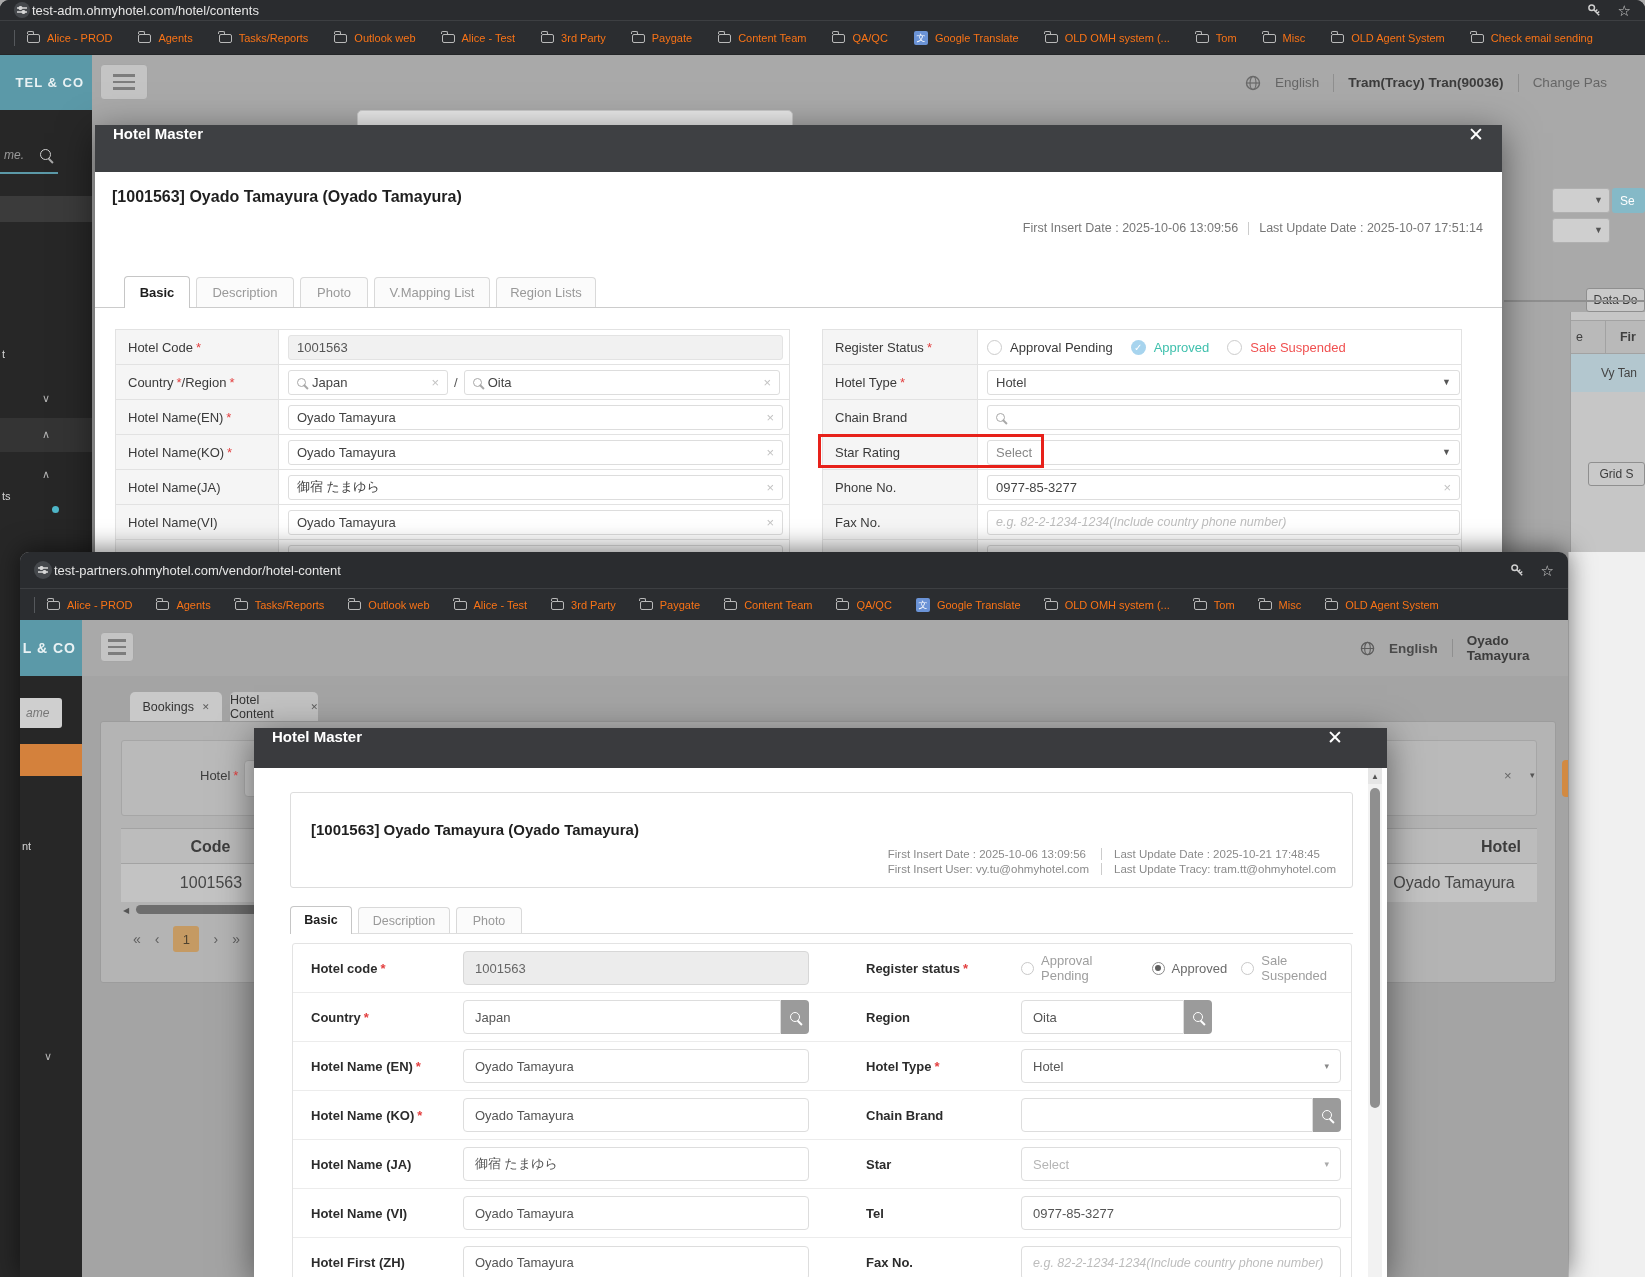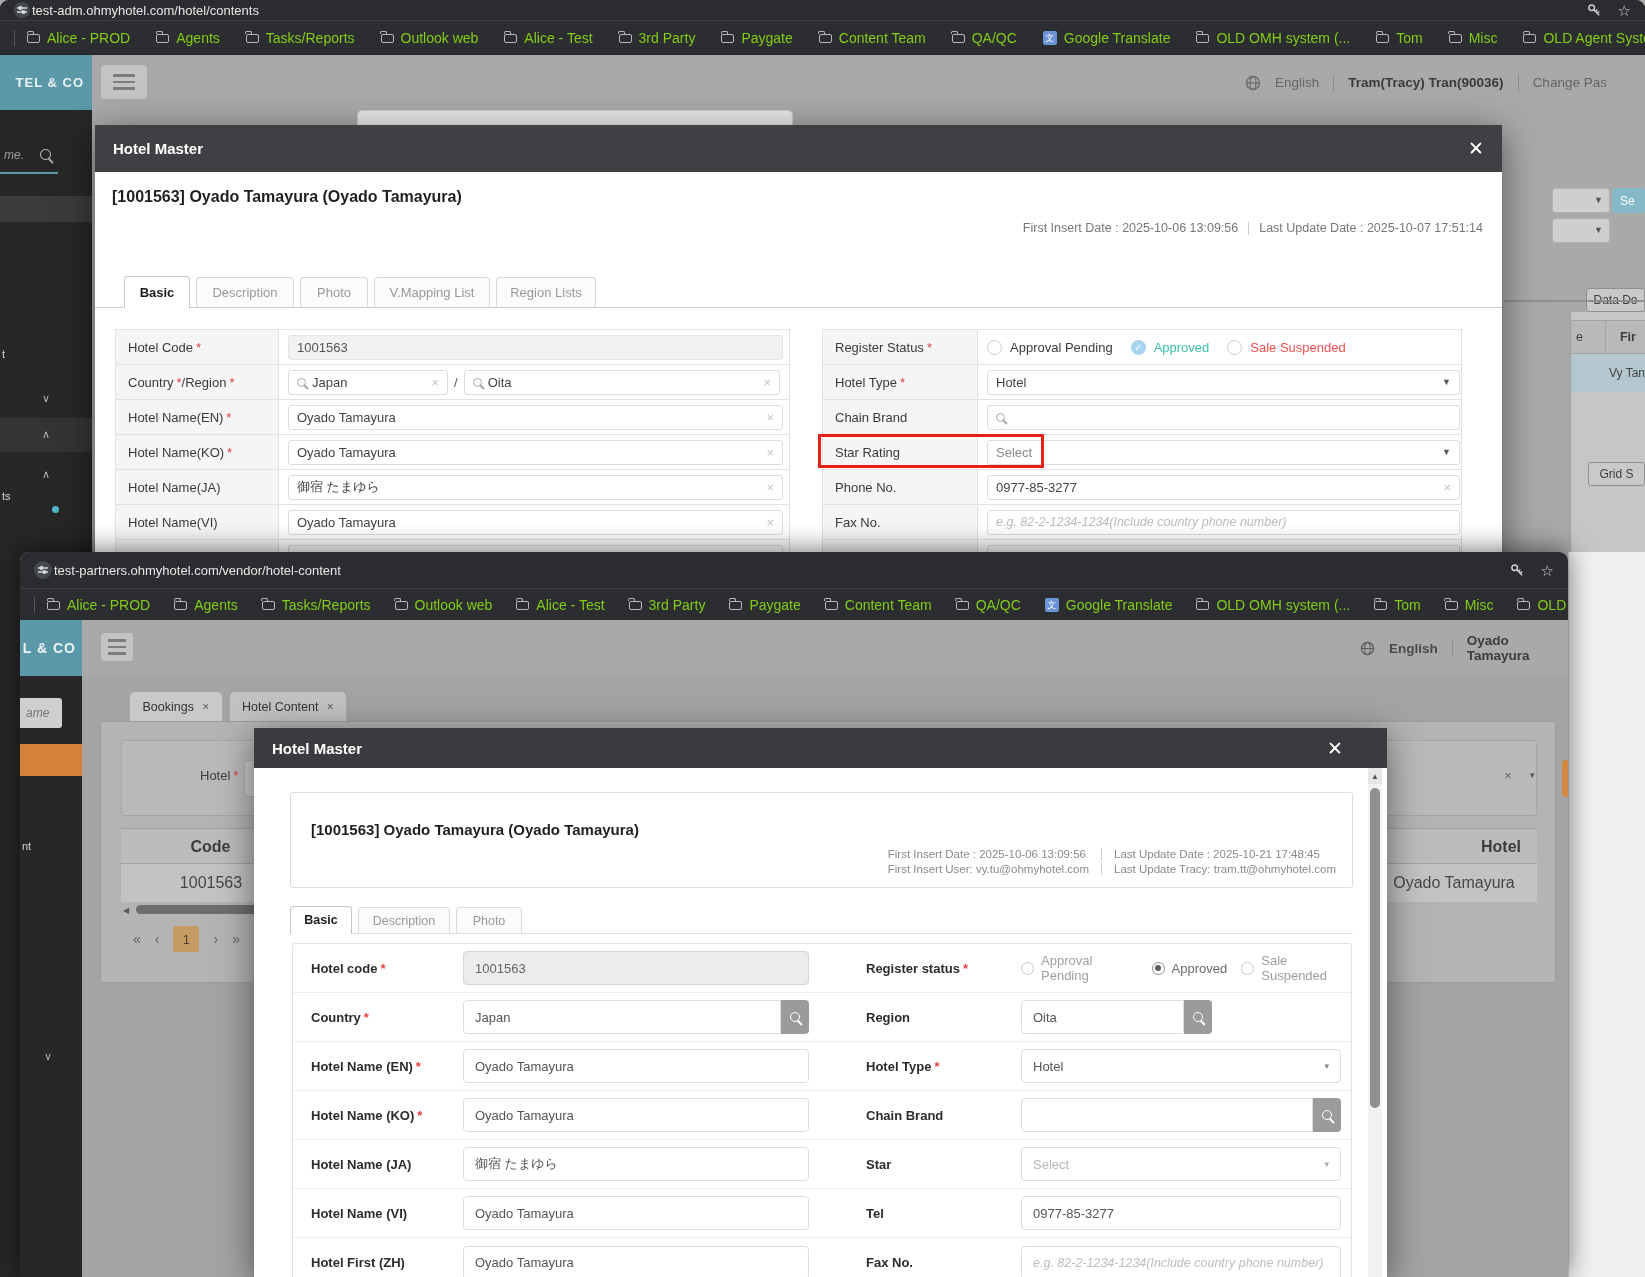--- a/index.html
+++ b/index.html
@@ -5,39 +5,39 @@
   *{box-sizing:border-box;margin:0;padding:0}
   body{font-family:"Liberation Sans",sans-serif;background:#888}
   #screen{position:relative;width:1645px;height:1277px;overflow:hidden;background:#a9a9a9}
   .abs{position:absolute}
   
   .chrome{background:#242628;border-radius:9px 9px 0 0;overflow:hidden}
   .urlrow{display:flex;align-items:center;color:#e6e6e6;font-size:13px;padding:0 14px;gap:2px;background:#2a2c2f}
   .pillico{width:18px;height:18px;border-radius:50%;background:#45484c;display:flex;align-items:center;justify-content:center;flex:none}
   .urltext{white-space:nowrap;overflow:hidden}
   .chromeicons{margin-left:auto;display:flex;gap:16px;align-items:center;color:#cfcfcf}
-  .bmbar{background:#2b2d30;border-top:1px solid #3d3f42;display:flex;align-items:center;color:#84cc16;font-size:14px;overflow:hidden}
+  .bmbar{background:#2b2d30;border-top:1px solid #3d3f42;display:flex;align-items:center;color:#f97316;font-size:11px;overflow:hidden}
   .bmdiv{width:1px;height:16px;background:#55585c;margin:0 12px 0 14px;flex:none}
   .bmlist{display:flex;align-items:center;gap:26px;white-space:nowrap}
   .bm{display:flex;align-items:center;gap:7px}
   .fold{width:13px;height:9px;border:1.5px solid #b9b9b9;border-radius:2px;position:relative;flex:none;margin-top:2px}
   .fold::before{content:"";position:absolute;top:-4.5px;left:-1.5px;width:5px;height:2px;border:1.5px solid #b9b9b9;border-bottom:none;border-radius:2px 2px 0 0}
   .fold.translate{border:none;background:#6b93d6;border-radius:2px;width:14px;height:14px;margin-top:0}
   .fold.translate::before{content:"文";border:none;top:0;left:0;width:14px;height:14px;color:#fff;font-size:9px;line-height:14px;text-align:center}
   .star-g{font-size:15px;line-height:1}
   
   .hambtn{background:#c4c4c4;border:1px solid #a6a6a6;border-radius:4px;display:flex;flex-direction:column;justify-content:center;align-items:center;gap:4px}
   .hambtn i{display:block;width:22px;height:2.5px;background:#7d7d7d}
   .hdrright{display:flex;align-items:center;gap:14px;font-size:13.5px;color:#666}
   .hdrright .user{font-weight:bold;color:#3c3c3c}
   .vsep{width:1px;height:18px;background:#8f8f8f}
   .globe{display:inline-flex}
   
   .modal{background:#fff;box-shadow:0 8px 34px rgba(0,0,0,.5)}
-  .mhead{background:#3e4043;color:#fff;display:flex;align-items:center;padding:0 18px;font-weight:bold;font-size:15px}
+  .mhead{background:#3e4043;color:#fff;display:flex;align-items:flex-start;padding:0 18px;font-weight:bold;font-size:15px}
   .mclose{margin-left:auto;font-size:19px;font-weight:normal;color:#fff;cursor:pointer;line-height:1}
   .heading{font-weight:bold;font-size:16px;color:#1f1f1f}
   .dates{display:flex;align-items:center;font-size:12.5px;color:#777}
   .datesep{width:1px;height:13px;background:#ccc;margin:0 10px}
   .tabrow{display:flex;align-items:flex-end;border-bottom:1px solid #ccc}
   .tab{border:1px solid #d9d9d9;border-bottom:none;background:#fbfbfb;color:#999;font-size:13px;display:inline-flex;align-items:center;justify-content:center;border-radius:4px 4px 0 0;margin-right:6px;position:relative}
   .tab.on{background:#fff;color:#1d1d1d;font-weight:bold;border-color:#c6c6c6;margin-bottom:-1px;padding-bottom:1px;z-index:2}
   .req{color:#e34040;margin-left:3px}
   
   .ftable{border:1px solid #e2e2e2;border-bottom:none;background:#fff}
@@ -236,21 +236,21 @@
     </div>
   <div class="abs btn-gray" style="left:1586px;top:288px;width:59px;height:24px">Data Do</div>
   <div class="abs" style="left:1504px;top:300px;width:141px;height:2px;background: #8f8f8f"></div>
   <div class="abs" style="left:1570px;top:312px;width:75px;height:244px;background:#c6c6c6;border-left:1px solid #9f9f9f">
     <div class="abs" style="left:0;top:8px;width:75px;height:34px;background:#b9b9b9;border-top:1px solid #a2a2a2;border-bottom:1px solid #a2a2a2;display:flex;align-items:center;font-size:12.5px;color:#3f3f3f">
       <span style="padding-left:5px">e</span>
       <span style="width:1px;height:34px;background:#a2a2a2;margin-left:22px"></span>
       <span style="padding-left:14px;font-weight:bold">Fir</span>
     </div>
     <div class="abs" style="left:0;top:42px;width:75px;height:38px;background:#b3c7cf;display:flex;align-items:center;font-size:12px;color:#444">
-      <span style="padding-left:38px">Vy Tan</span>
+      <span style="padding-left:30px">Vy Tan</span>
     </div>
   </div>
   <div class="abs btn-gray" style="left:1588px;top:462px;width:57px;height:24px">Grid S</div>
 
   <div class="abs modal" style="left:95px;top:125px;width:1407px;height:470px">
     <div class="mhead" style="height:47px">
       <span>Hotel Master</span>
       <span class="mclose">✕</span>
     </div>
     <div class="abs heading" style="left:17px;top:63px">[1001563] Oyado Tamayura (Oyado Tamayura)</div>
@@ -565,21 +565,21 @@
       <div class="abs" style="left:0;top:22px;width:42px;height:30px;background:#cfcfcf;border-radius:0 3px 3px 0;display:flex;align-items:center;padding-left:6px;font-style:italic;color:#777;font-size:12px">ame</div>
       <div class="abs" style="left:0;top:68px;width:62px;height:32px;background:#d4813c"></div>
       <span class="abs fragtxt" style="left:2px;top:164px">nt</span>
       <span class="abs chev" style="left:24px;top:374px">∨</span>
     </div>
 
     <div class="abs tab2" style="left:110px;top:140px;width:92px;height:30px">
       <span>Bookings</span>
         <span class="tx">✕</span>
     </div>
-    <div class="abs tab2" style="left:210px;top:140px;width:116px;height:30px;background:#c2c2c2">
+    <div class="abs tab2" style="left:210px;top:140px;width:88px;height:30px;background:#c2c2c2">
       <span>Hotel Content</span>
         <span class="tx">✕</span>
     </div>
 
     <div class="abs" style="left:80px;top:169px;width:1456px;height:262px;background:#b4b4b4;border:1px solid #9c9c9c;border-radius:3px">
       <div class="abs" style="left:20px;top:18px;width:1416px;height:76px;background:#bababa;border:1px solid #a6a6a6;border-radius:3px">
         <span class="abs" style="left:78px;top:27px;font-size:13px;color:#3d3d3d"><span>Hotel</span><span class="req">*</span></span>
         <div class="abs" style="left:122px;top:19px;width:262px;height:37px;background:#cbcbcb;border:1px solid #aeaeae;border-radius:4px;display:flex;align-items:center;padding-left:10px;font-size:13px;color:#555">Oyado</div>
         <span class="abs" style="left:1382px;top:27px;color:#666;font-size:13px">×</span>
         <span class="abs" style="left:1408px;top:29px;color:#555;font-size:9px">▾</span>

